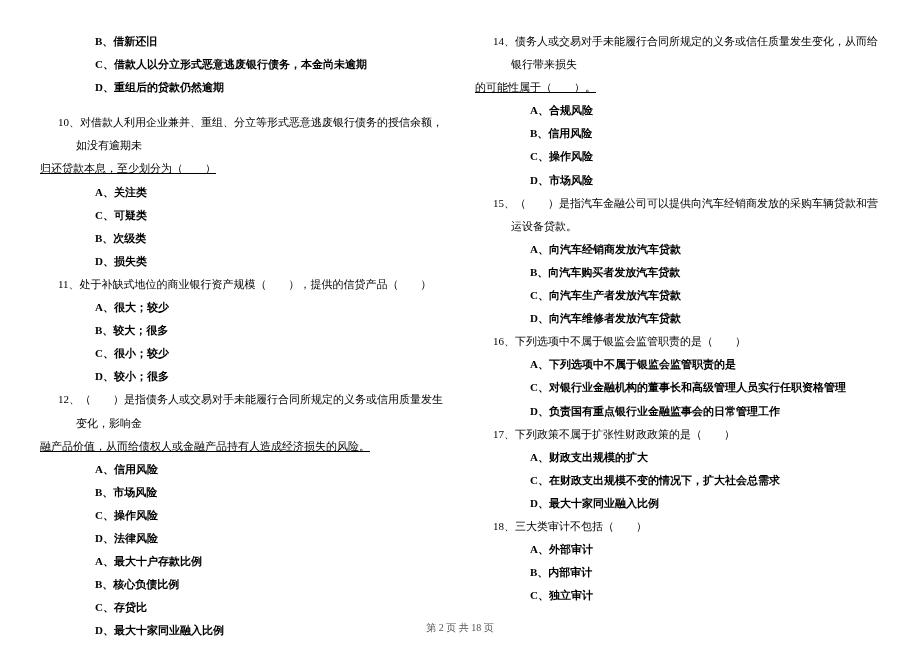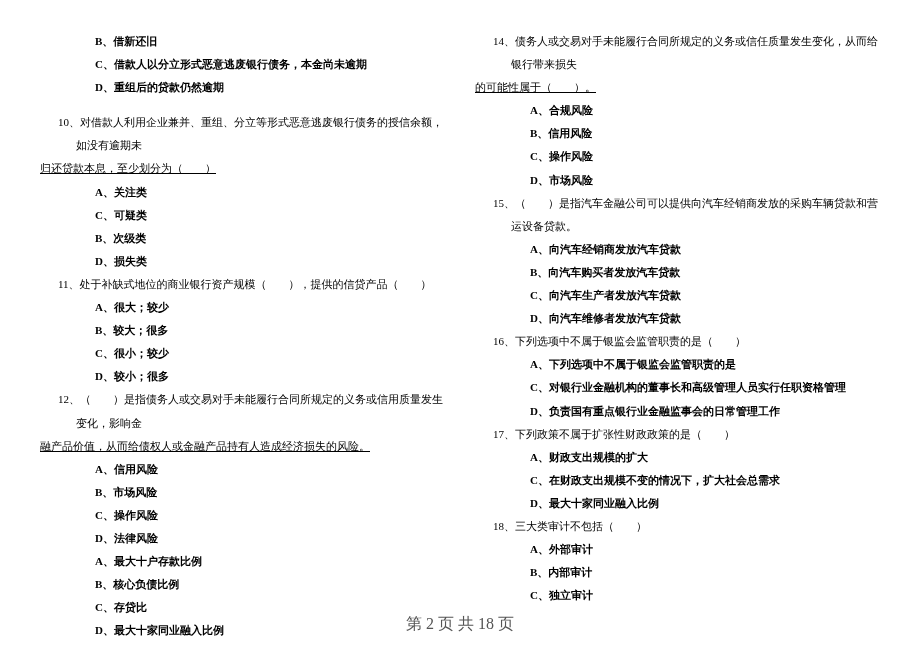--- a/index.html
+++ b/index.html
@@ -40,21 +40,21 @@
       margin-left: 0;
       text-decoration: underline;
     }
     .spacer { height: 12px; }
     .footer {
       position: absolute;
       bottom: 15px;
       left: 0;
       right: 0;
       text-align: center;
-      font-size: 16px;
+      font-size: 10px;
       color: #555;
     }
   </style>
 </head>
 <body>
 
 <div class="page">
 
   <div class="col">
     <div class="opt">B、借新还旧</div>

